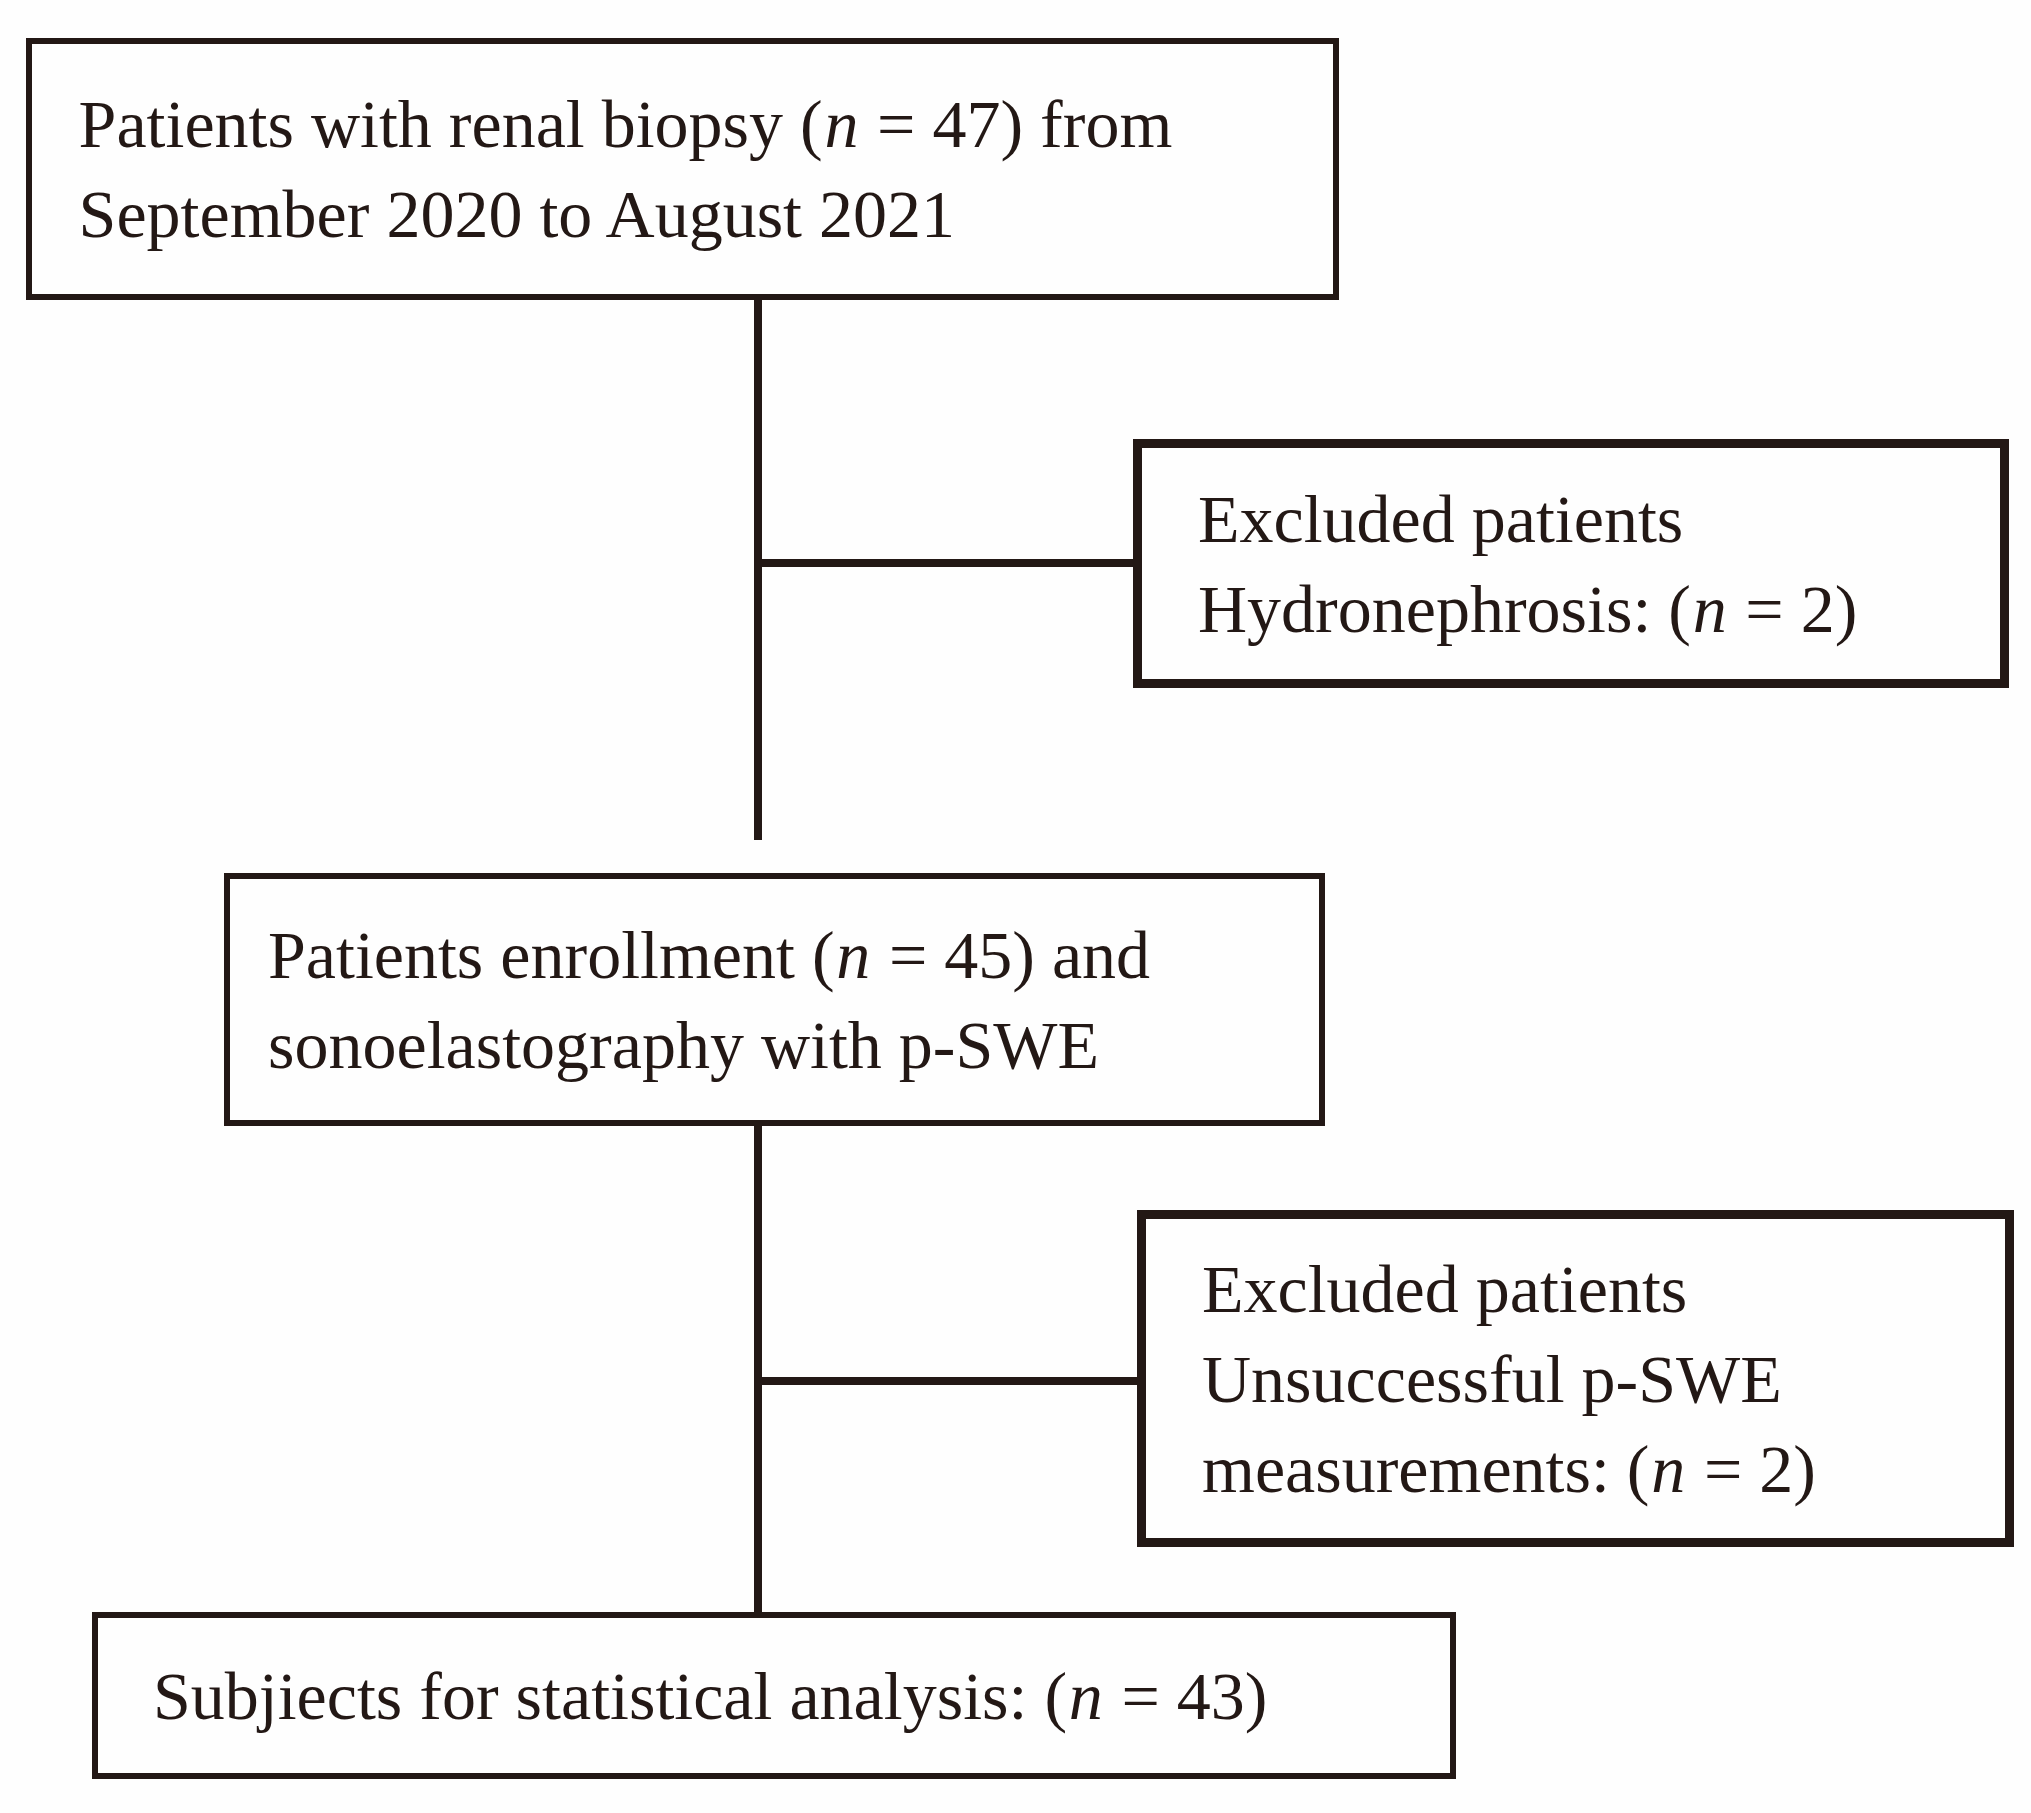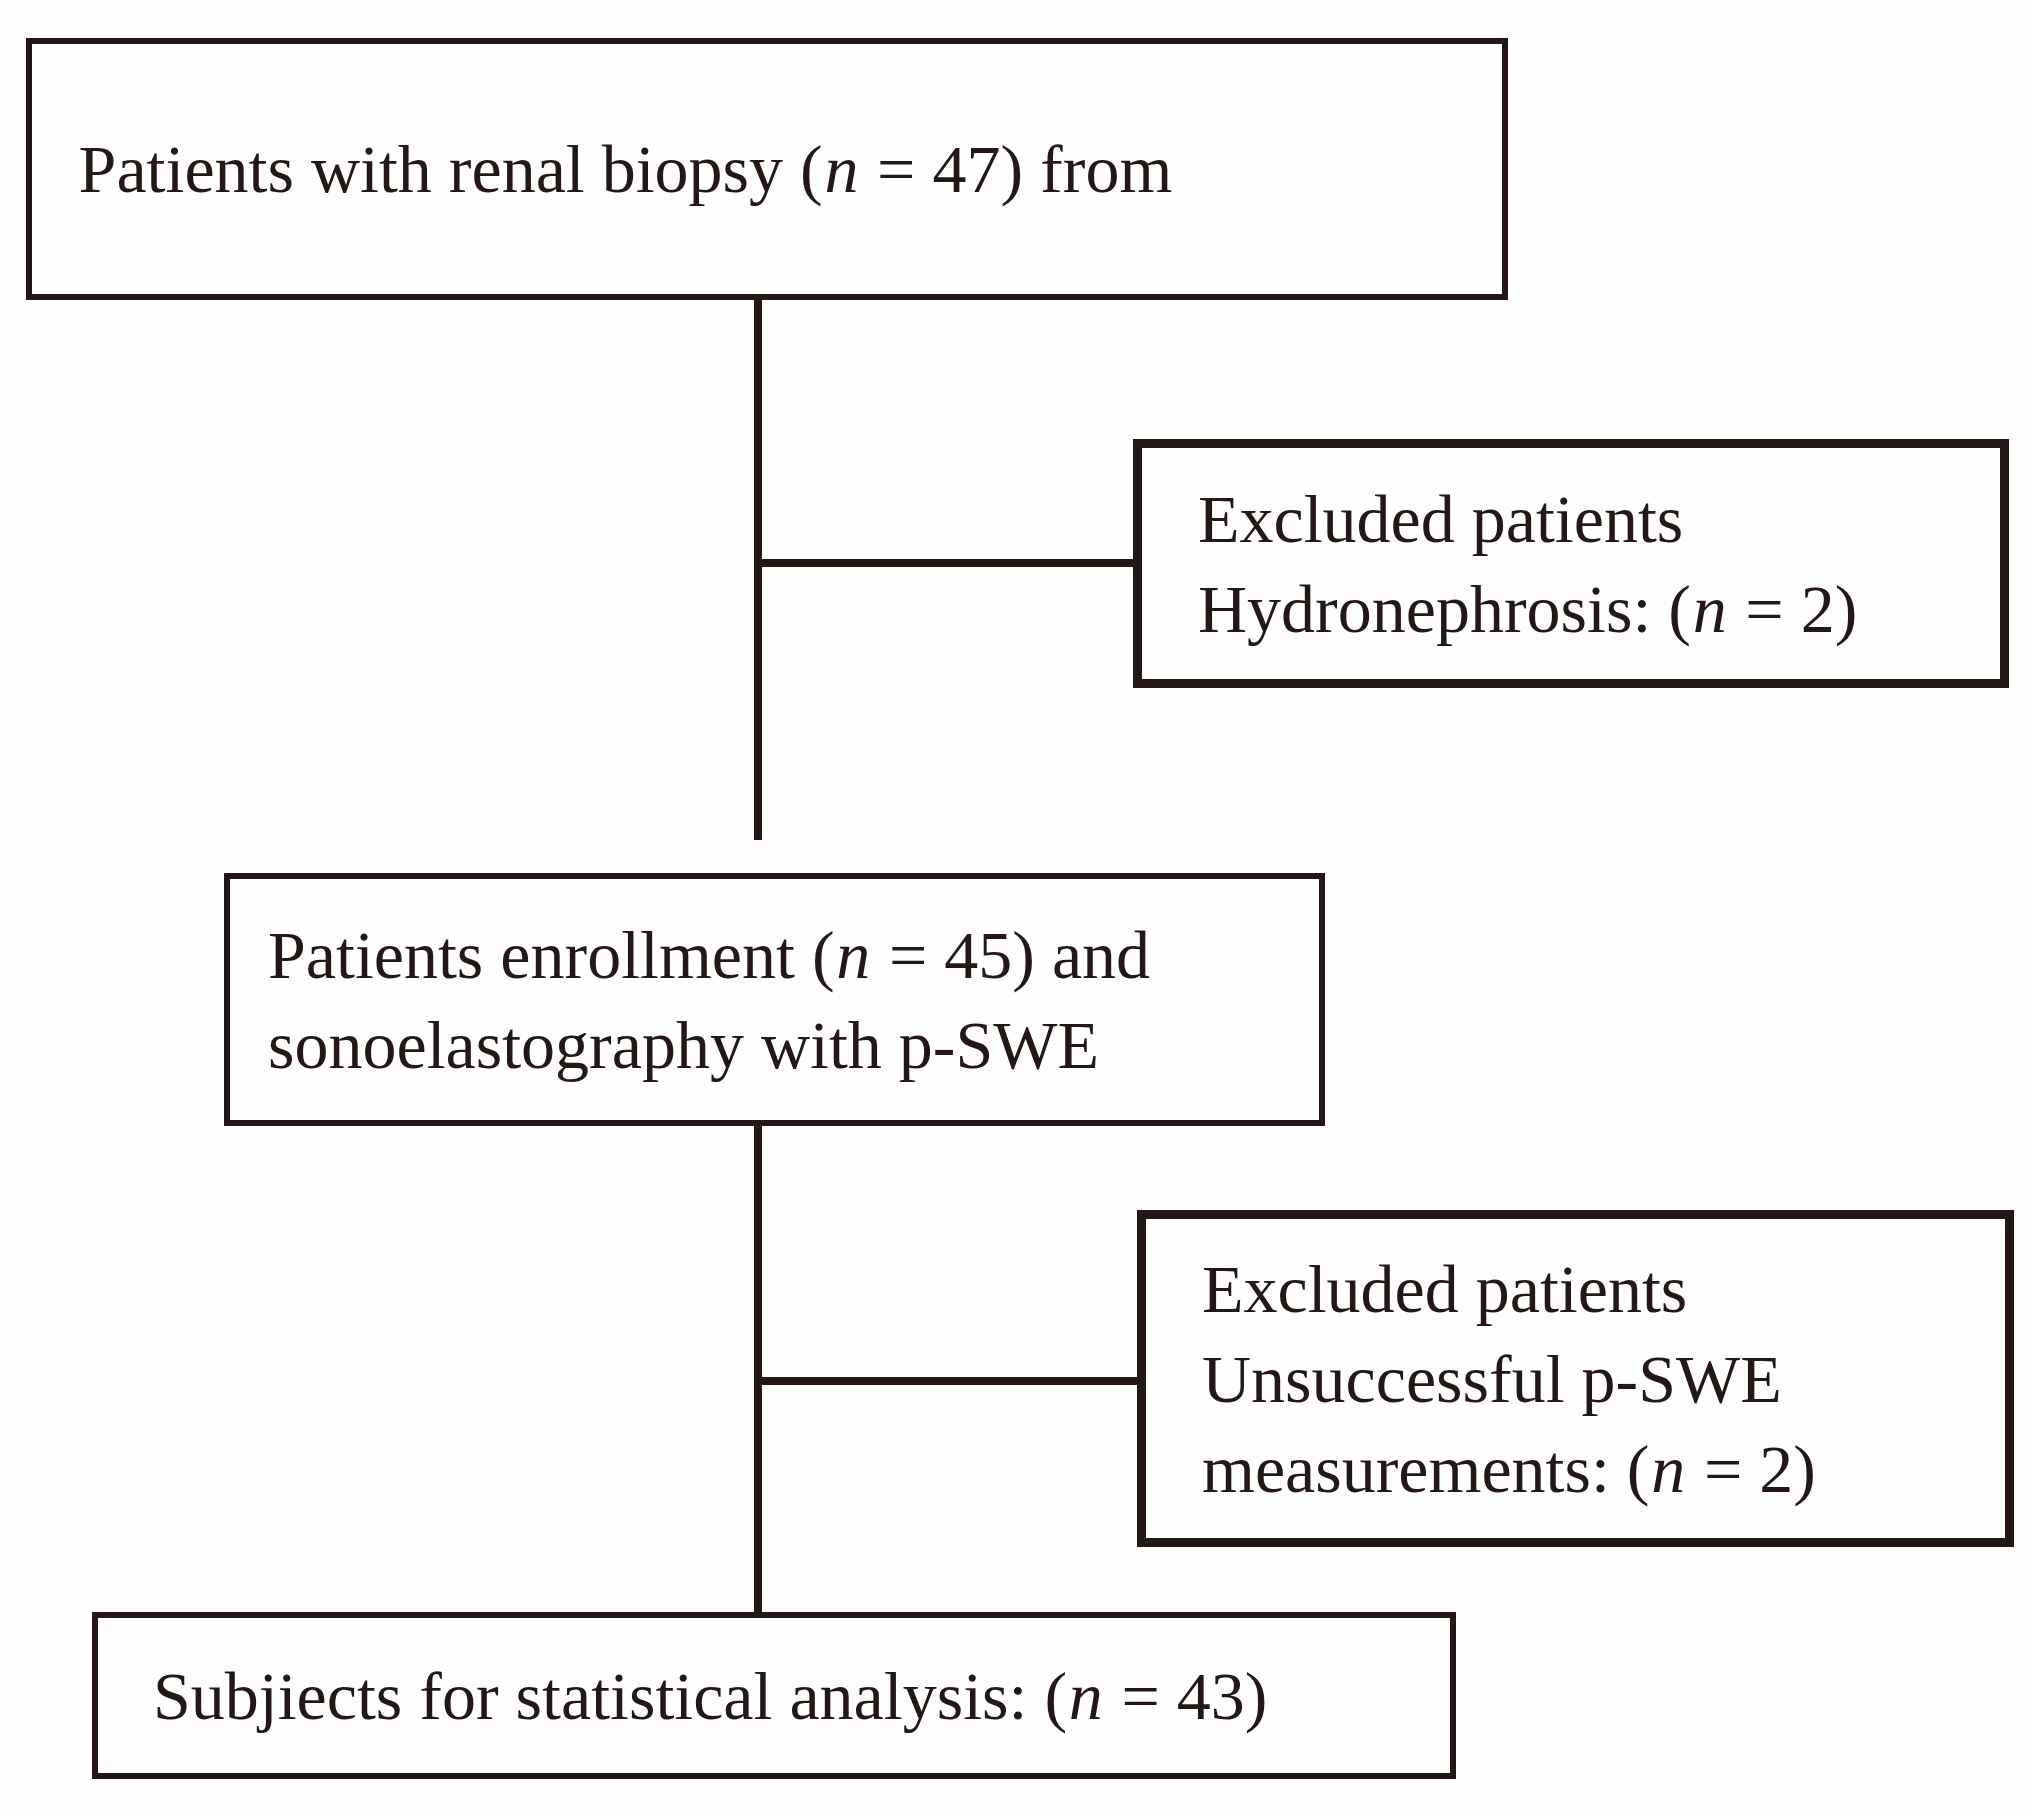--- a/index.html
+++ b/index.html
@@ -37,21 +37,21 @@
   }
   .text-line i {
     font-style: italic;
     padding: 0 1.7px;
   }
   .line {
     position: absolute;
     background: #231815;
   }
   
-  .box-renal    { left: 25.6px;   top: 38px;   width: 1482px; height: 262px; padding-left: 47px; }
+  .box-renal    { left: 25.6px;   top: 38px;   width: 1313px; height: 262px; padding-left: 47px; }
   .box-excl1    { left: 1133px; top: 439px;  width: 876px; height: 249px; padding-left: 56px; }
   .box-enroll   { left: 224px;  top: 837px;  width: 1101px; height: 253px; padding-left: 38px; margin-top: 36px; }
   .box-excl2    { left: 1137px; top: 1210px; width: 877px; height: 337px; padding-left: 56px; }
   .box-stats    { left: 92px;  top: 1612px; width: 1364px; height: 167px; padding-left: 55px; }
   
   .vline-1 { left: 754px; top: 298px;  width: 7.7px;   height: 542px; }
   .vline-2 { left: 754px; top: 1088px; width: 7.7px;   height: 526px; }
   .hline-1 { left: 758px; top: 559px;  width: 378px; height: 7.7px;  }
   .hline-2 { left: 758px; top: 1377px; width: 382px; height: 7.7px;  }
 </style>
@@ -60,20 +60,21 @@
 
 <div class="canvas">
 
   <div class="line vline-1"></div>
   <div class="line hline-1"></div>
   <div class="line vline-2"></div>
   <div class="line hline-2"></div>
 
   <div class="box box-renal">
       <div class="text-line"><span>Patients with renal biopsy (</span><i>n</i><span> = 47) from</span></div>
+      <div class="text-line"><span>September 2020 to August 2021</span></div>
     </div>
 
   <div class="box thick box-excl1">
       <div class="text-line"><span>Excluded patients</span></div>
       <div class="text-line"><span>Hydronephrosis: (</span><i>n</i><span> = 2)</span></div>
     </div>
 
   <div class="box box-enroll">
       <div class="text-line"><span>Patients enrollment (</span><i>n</i><span> = 45) and</span></div>
       <div class="text-line"><span>sonoelastography with p-SWE</span></div>

